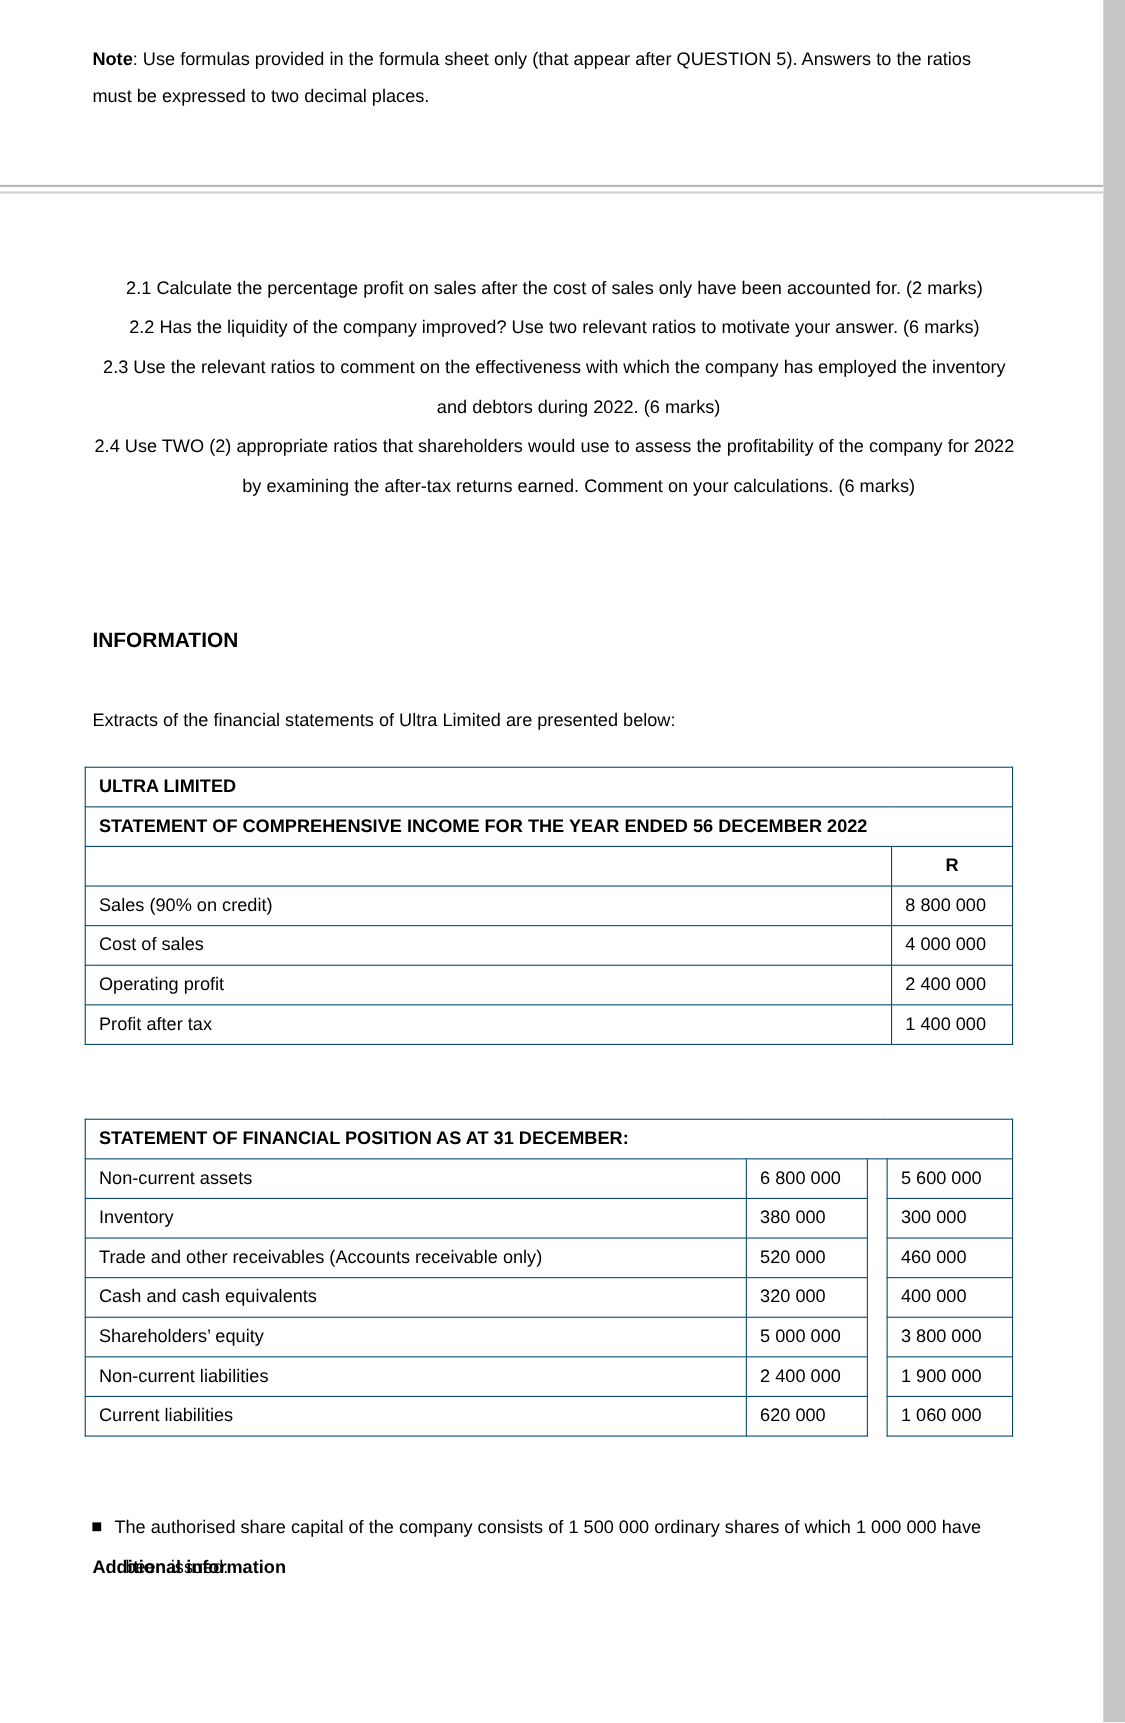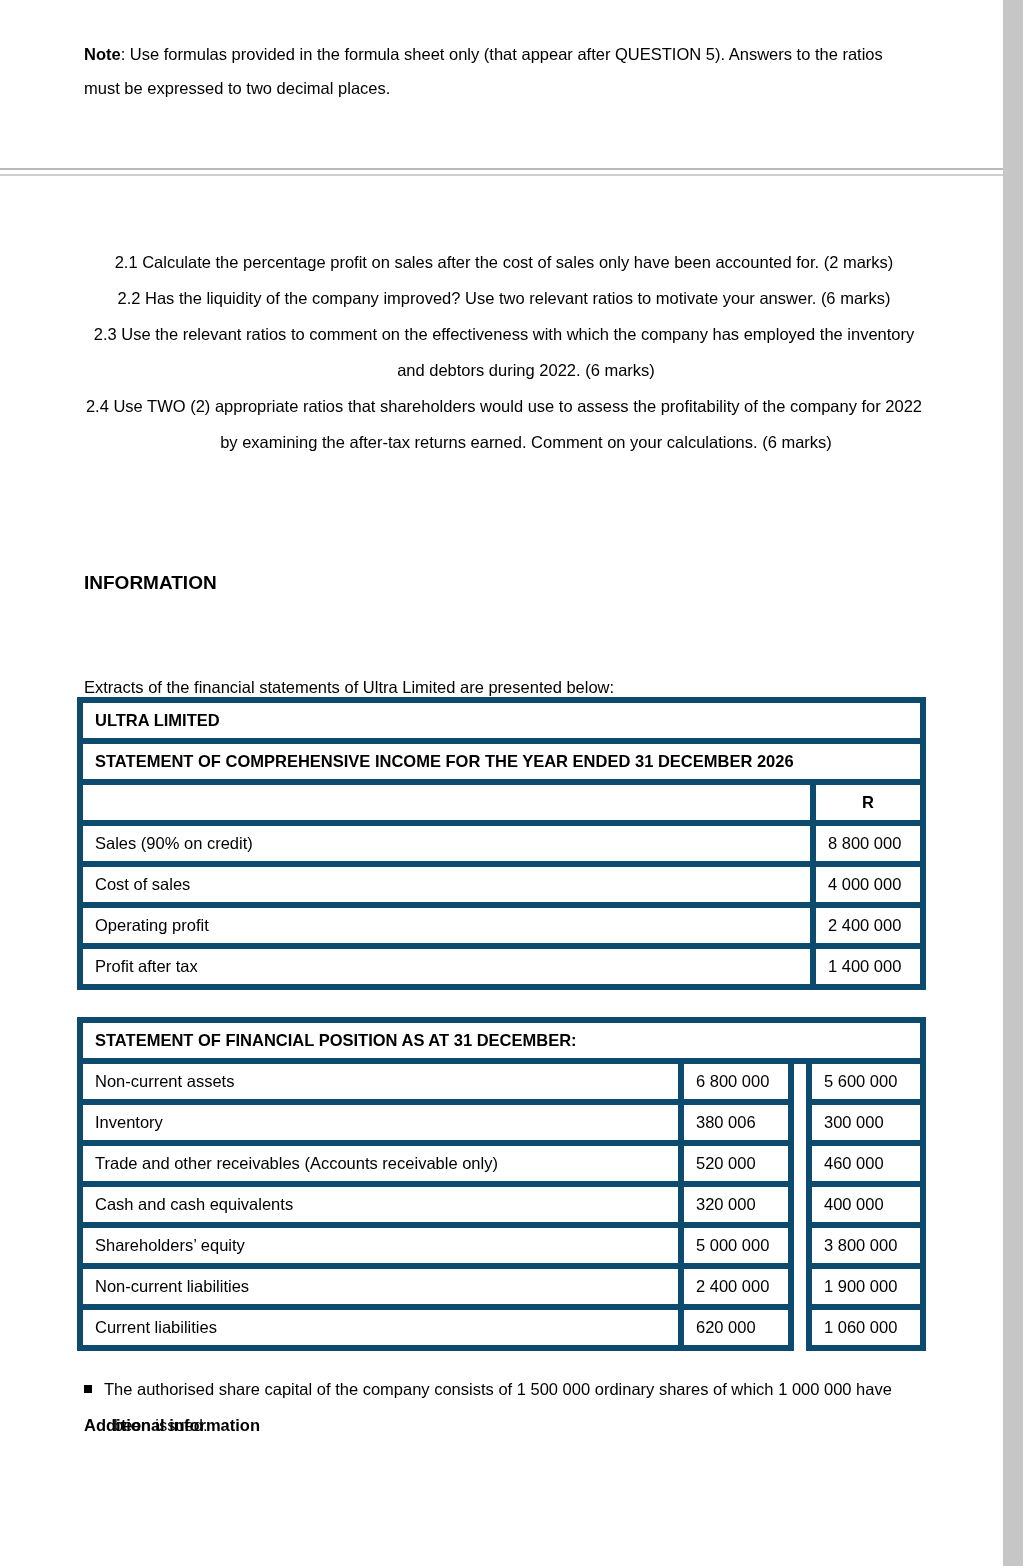--- a/index.html
+++ b/index.html
@@ -76,31 +76,30 @@
     left: 84px;
     top: 572px;
     font-size: 19px;
     font-weight: bold;
   }
   .info-lead {
     position: absolute;
     left: 84px;
     top: 646px;
     font-size: 16.5px;
-    margin-top: 32px;
   }
 
   table.fin {
     position: absolute;
     border-collapse: collapse;
     table-layout: fixed;
     font-size: 16.5px;
   }
   table.fin td, table.fin th {
-    border: 6px solid #0c4a6e;
+    border: 1px solid #0c4a6e;
     padding: 8px 12px;
     font-weight: normal;
     text-align: left;
     vertical-align: middle;
     height: 25px;
     box-sizing: border-box;
   }
   table.fin td.hd, table.fin th.hd {
     font-weight: bold;
   }
@@ -183,21 +182,21 @@
     <table class="fin" id="income-table">
       <colgroup>
         <col style="width:733px">
         <col style="width:110px">
       </colgroup>
       <tbody>
         <tr>
           <td class="hd" colspan="2">ULTRA LIMITED</td>
         </tr>
         <tr>
-          <td class="hd" colspan="2">STATEMENT OF COMPREHENSIVE INCOME FOR THE YEAR ENDED 31 DECEMBER 2026</td>
+          <td class="hd" colspan="2">STATEMENT OF COMPREHENSIVE INCOME FOR THE YEAR ENDED 56 DECEMBER 2022</td>
         </tr>
         <tr>
           <td></td>
           <td class="ctr">R</td>
         </tr>
         <tr>
           <td>Sales (90% on credit)</td>
           <td class="num">8 800 000</td>
         </tr>
         <tr>
@@ -227,21 +226,21 @@
           <td class="hd" colspan="4">STATEMENT OF FINANCIAL POSITION AS AT 31 DECEMBER:</td>
         </tr>
         <tr>
           <td>Non-current assets</td>
           <td class="num">6 800 000</td>
           <td class="spacer"></td>
           <td class="num">5 600 000</td>
         </tr>
         <tr>
           <td>Inventory</td>
-          <td class="num">380 006</td>
+          <td class="num">380 000</td>
           <td class="spacer"></td>
           <td class="num">300 000</td>
         </tr>
         <tr>
           <td>Trade and other receivables (Accounts receivable only)</td>
           <td class="num">520 000</td>
           <td class="spacer"></td>
           <td class="num">460 000</td>
         </tr>
         <tr>

